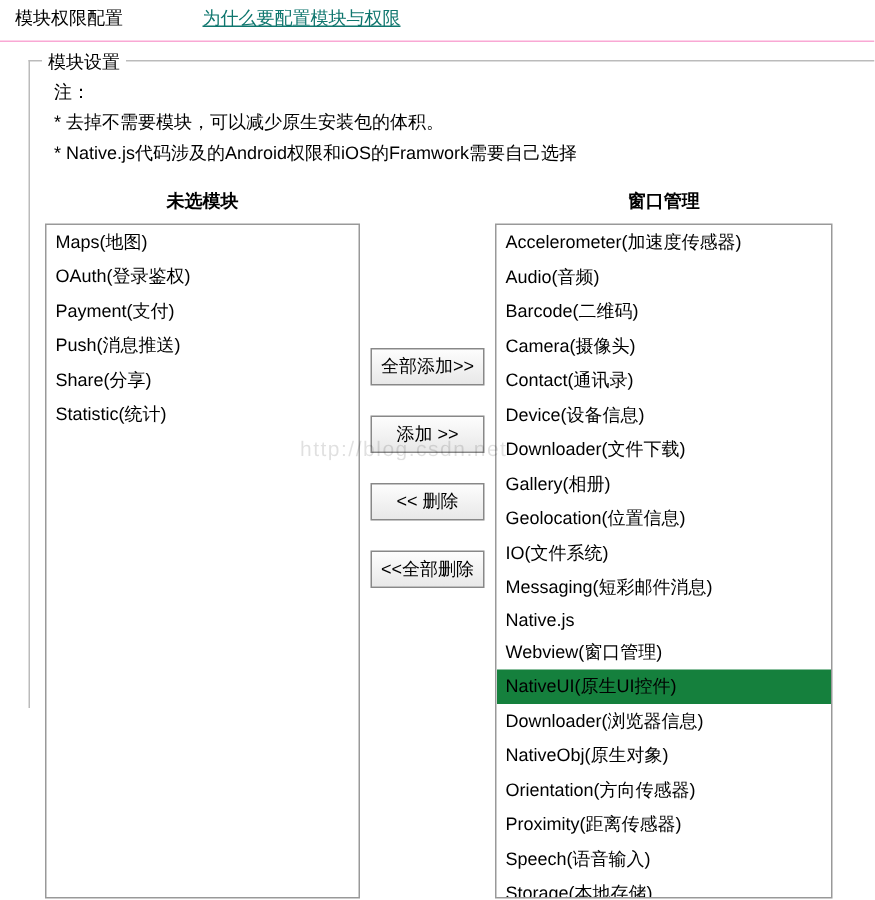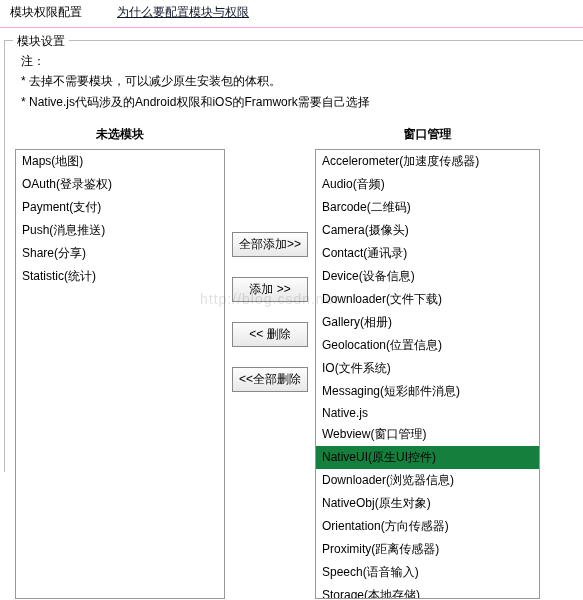--- a/index.html
+++ b/index.html
@@ -14,29 +14,30 @@
     overflow: hidden;
     position: relative;
   }
   .header {
     display: flex;
     gap: 35px;
     padding: 4px 10px 6px 10px;
     border-bottom: 1px solid #f9a8d4;
   }
   .header-link {
-    color: #0f172a;
+    color: #0f766e;
     text-decoration: underline;
     cursor: pointer;
+    margin-left: 18px;
   }
   .fieldset {
     border: 1px solid #bbb;
     border-bottom: none;
     border-right: none;
-    margin: 12px 0 0 4px;
+    margin: 12px 0 0 19px;
     padding: 6px 10px 10px 10px;
     position: relative;
     height: 432px;
   }
   .legend {
     position: absolute;
     top: -8px;
     left: 8px;
     background: #fff;
     padding: 0 4px;

